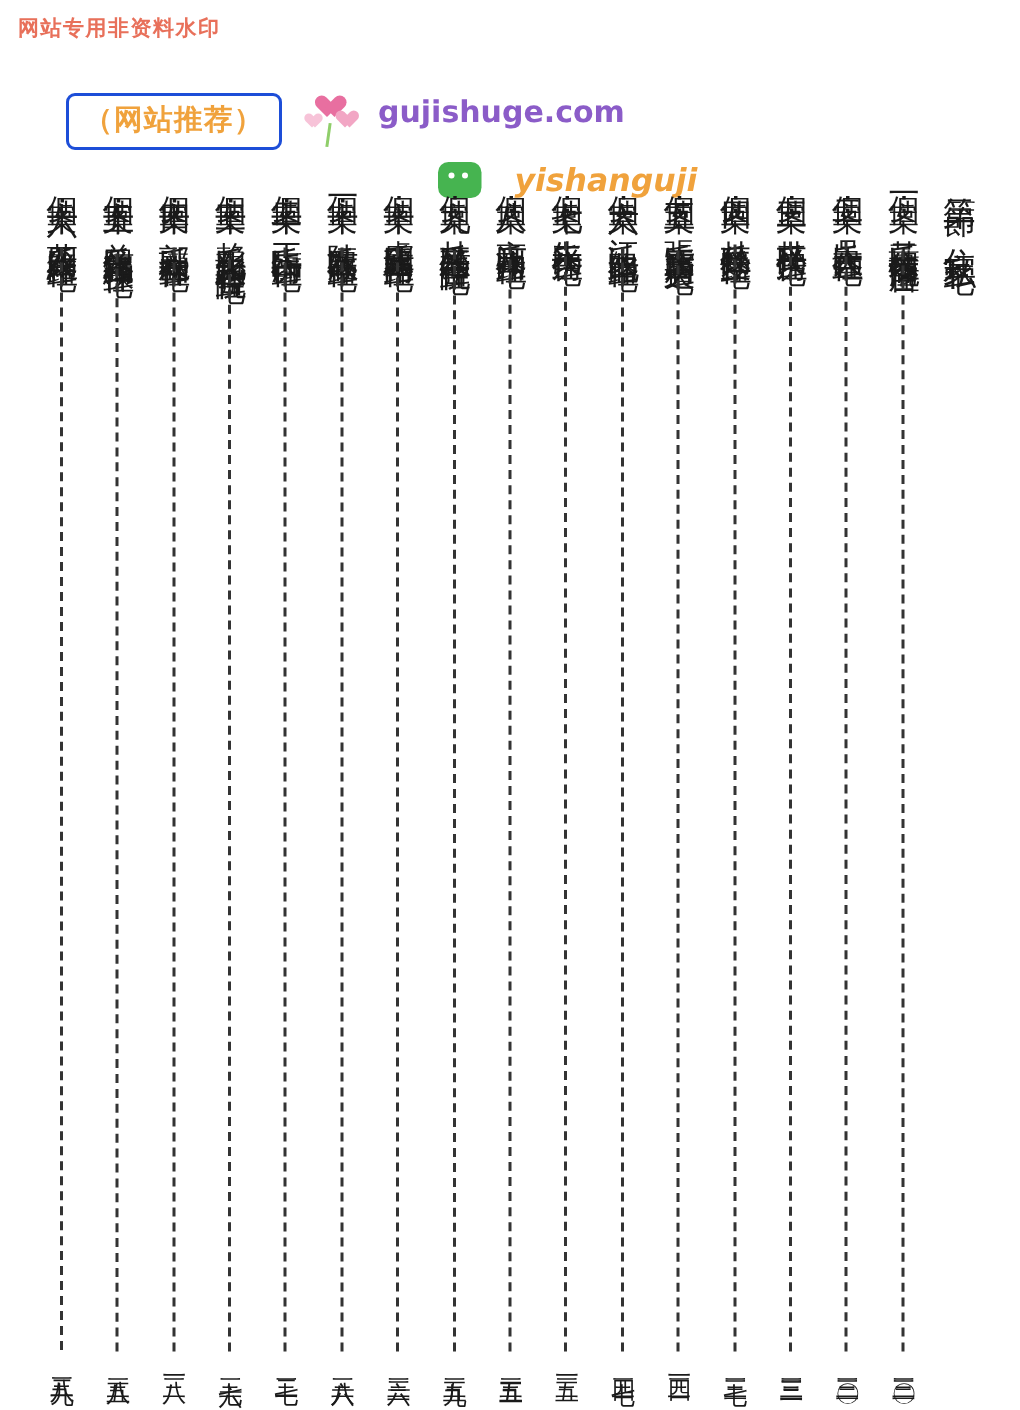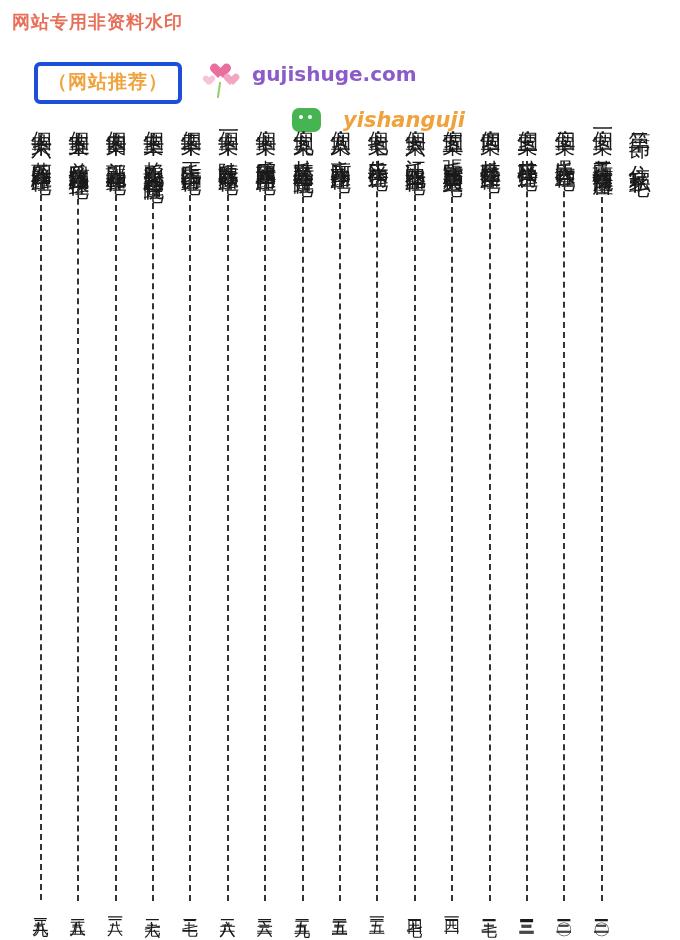--- a/index.html
+++ b/index.html
@@ -13,34 +13,34 @@
     font-family: "Liberation Serif", "DejaVu Serif", serif;
     overflow: hidden;
     position: relative;
   }
 
   
   .wm-text {
     position: absolute;
     top: 10px;
     left: 12px;
-    font-size: 18px;
+    font-size: 14px;
     font-weight: bold;
     color: #e8705a;
     letter-spacing: 1px;
     font-family: "DejaVu Sans", "Liberation Sans", sans-serif;
     white-space: nowrap;
   }
 
   
   .rec-badge {
     position: absolute;
     top: 62px;
-    left: 34px;
-    border: 4px solid #1d4ed8;
+    left: 44px;
+    border: 2px solid #1d4ed8;
     border-radius: 6px;
     padding: 3px 10px 5px 10px;
     color: #f0a23c;
     font-size: 19px;
     font-weight: bold;
     font-family: "DejaVu Sans", "Liberation Sans", sans-serif;
     white-space: nowrap;
     letter-spacing: 1px;
   }
 

